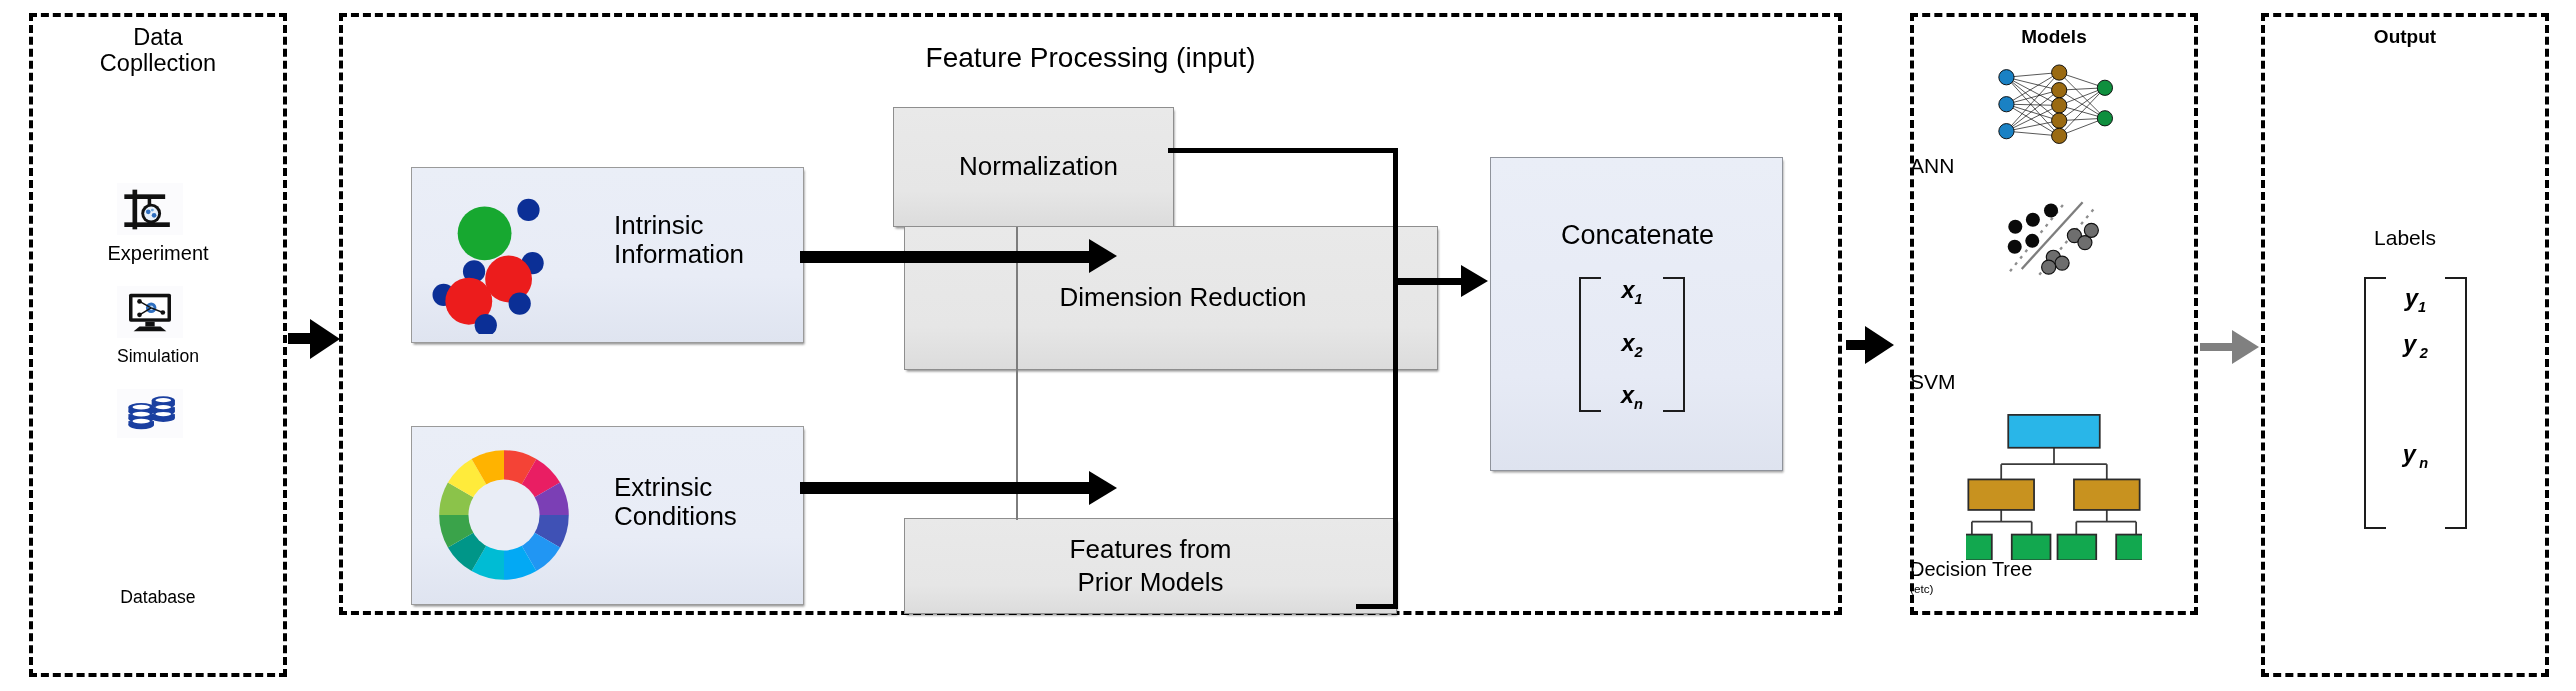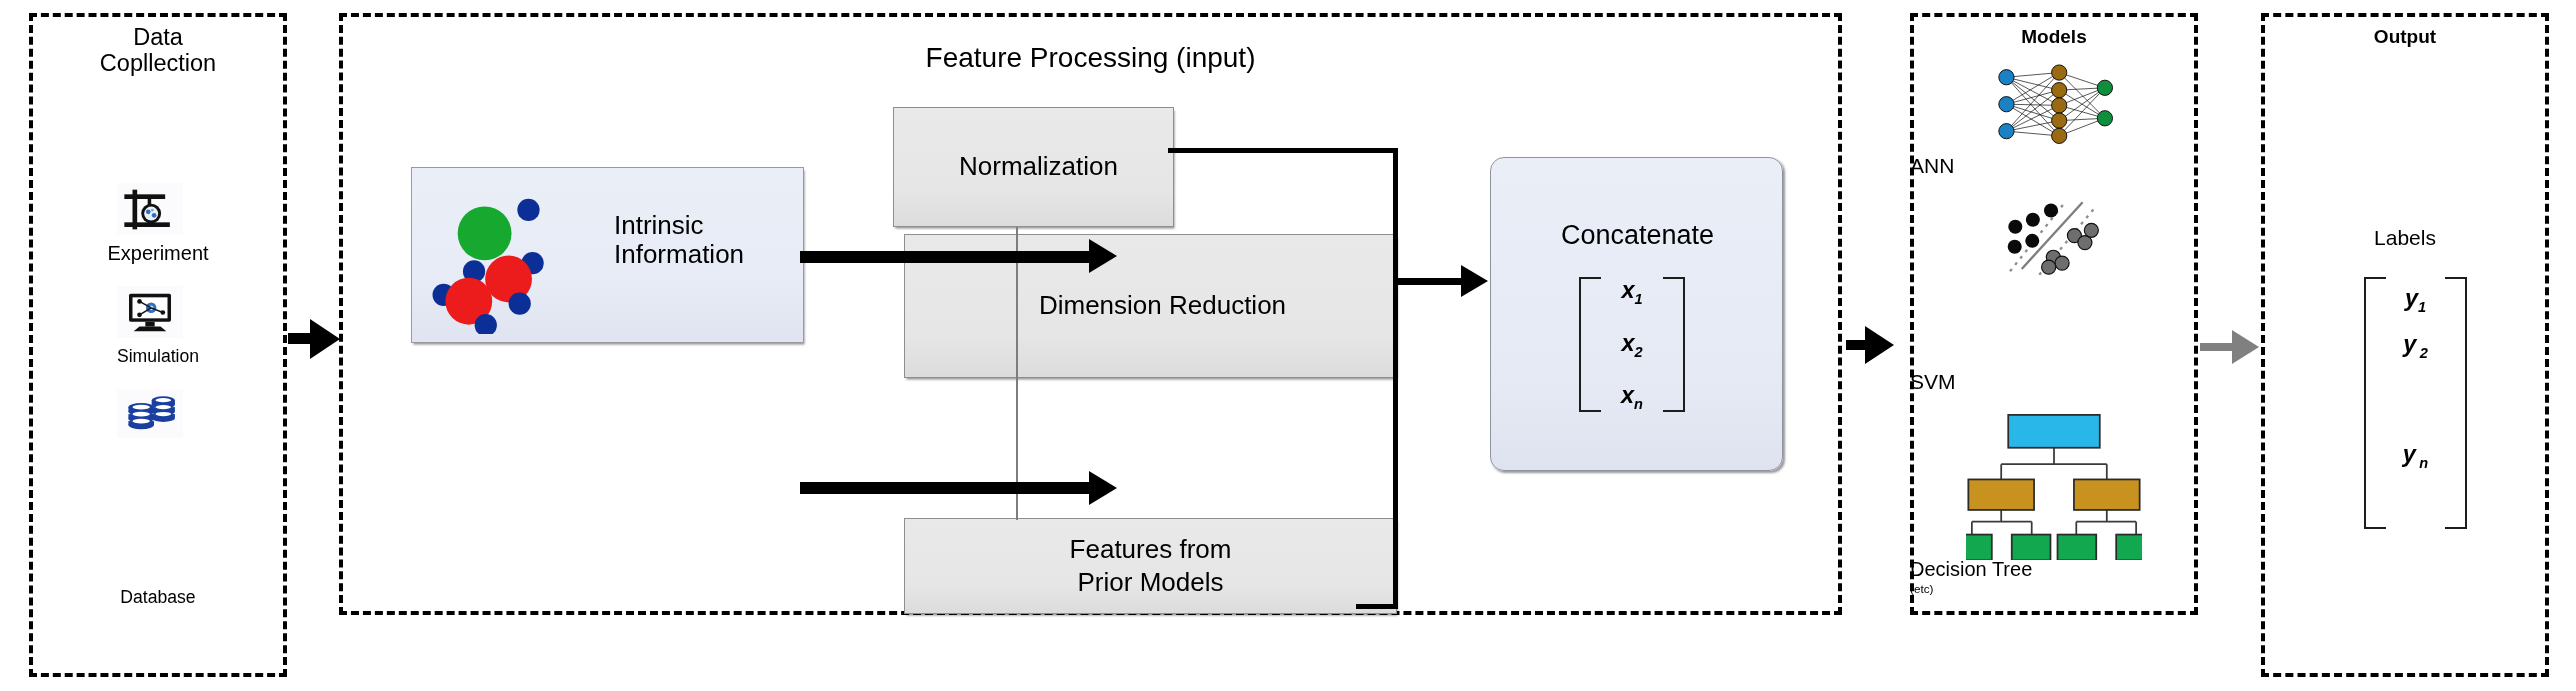--- a/index.html
+++ b/index.html
@@ -146,26 +146,47 @@
       <circle cx="151" cy="176" r="40" fill="#ec1c1c"></circle>
       <circle cx="40" cy="203" r="19" fill="#0b2f96"></circle>
       <circle cx="83" cy="214" r="40" fill="#ec1c1c"></circle>
       <circle cx="170" cy="218" r="19" fill="#0b2f96"></circle>
       <circle cx="112" cy="255" r="19" fill="#0b2f96"></circle>
     </svg>
     <div class="cap" style="left:202px;top:43px;width:182px;font-size:26px;">Intrinsic
 Information</div>
   </div>
 
+  <div class="blue-card" style="left:411px;top:426px;width:393px;height:179px;">
+    <svg width="158" height="158" viewBox="0 0 200 200" style="position:absolute;left:13px;top:9.4px;">
+      <g transform="translate(100,100)" stroke="none">
+        <path d="M0 0 L0 -82 A82 82 0 0 1 41 -71 Z" fill="#f44336"></path>
+        <path d="M0 0 L41 -71 A82 82 0 0 1 71 -41 Z" fill="#e91e63"></path>
+        <path d="M0 0 L71 -41 A82 82 0 0 1 82 0 Z" fill="#7b3fb5"></path>
+        <path d="M0 0 L82 0 A82 82 0 0 1 71 41 Z" fill="#3f51b5"></path>
+        <path d="M0 0 L71 41 A82 82 0 0 1 41 71 Z" fill="#2196f3"></path>
+        <path d="M0 0 L41 71 A82 82 0 0 1 0 82 Z" fill="#03a9f4"></path>
+        <path d="M0 0 L0 82 A82 82 0 0 1 -41 71 Z" fill="#00bcd4"></path>
+        <path d="M0 0 L-41 71 A82 82 0 0 1 -71 41 Z" fill="#009688"></path>
+        <path d="M0 0 L-71 41 A82 82 0 0 1 -82 0 Z" fill="#3aa34a"></path>
+        <path d="M0 0 L-82 0 A82 82 0 0 1 -71 -41 Z" fill="#8bc34a"></path>
+        <path d="M0 0 L-71 -41 A82 82 0 0 1 -41 -71 Z" fill="#ffeb3b"></path>
+        <path d="M0 0 L-41 -71 A82 82 0 0 1 0 -82 Z" fill="#ffb300"></path>
+        <circle cx="0" cy="0" r="45" fill="#e9edf6"></circle>
+      </g>
+    </svg>
+    <div class="cap" style="left:202px;top:46px;width:182px;font-size:26px;">Extrinsic
+Conditions</div>
+  </div>
 
   <div class="gray-box" style="left:893px;top:107px;width:281px;height:120px;padding-left:10px;">
     <span style="font-size:26px;">Normalization</span>
   </div>
 
-  <div class="gray-box" style="left:904px;top:234px;width:493px;height:144px;padding-left:24px;">
+  <div class="gray-box" style="left:904px;top:226px;width:534px;height:144px;padding-left:24px;">
     <span style="font-size:26px;">Dimension Reduction</span>
   </div>
 
   <div class="gray-box" style="left:904px;top:518px;width:493px;height:96px;">
     <span style="font-size:26px;line-height:1.28;">Features from
 Prior Models</span>
   </div>
 
   <div class="thin-v" style="left:1016px;top:227px;width:2.3px;height:293px;"></div>
 
@@ -175,21 +196,21 @@
   <div class="h-line" style="left:800px;top:482px;width:296px;height:11.7px;"></div>
   <div class="arrow-head" style="left:1089px;top:471px;border-width:17px 0 17px 28px;border-color:transparent transparent transparent #000;"></div>
 
   <div class="h-line" style="left:1168px;top:148px;width:230px;height:5.3px;"></div>
   <div class="v-line" style="left:1393px;top:148px;width:5.3px;height:461px;"></div>
   <div class="h-line" style="left:1356px;top:604px;width:42px;height:5.3px;"></div>
 
   <div class="h-line" style="left:1393px;top:278px;width:79px;height:6.5px;"></div>
   <div class="arrow-head" style="left:1461px;top:265px;border-width:16px 0 16px 27px;border-color:transparent transparent transparent #000;"></div>
 
-  <div class="concat-card" style="left:1490px;top:157px;width:293px;height:314px;border-radius:14px;">
+  <div class="concat-card" style="left:1490px;top:157px;width:293px;height:314px;">
     <div class="panel-title" style="left:0;top:62px;width:293px;font-size:27px;">Concatenate</div>
 
     <div class="bracket" style="left:88px;top:119px;width:106px;height:135px;">
       <div class="bl"></div>
       <div class="br"></div>
       <div class="mat-rows">
         <div class="r" style="font-size:23.5px;font-weight:700;">
           <span>x</span><sub>1</sub>
         </div>
         <div class="r" style="font-size:23.5px;font-weight:700;">

